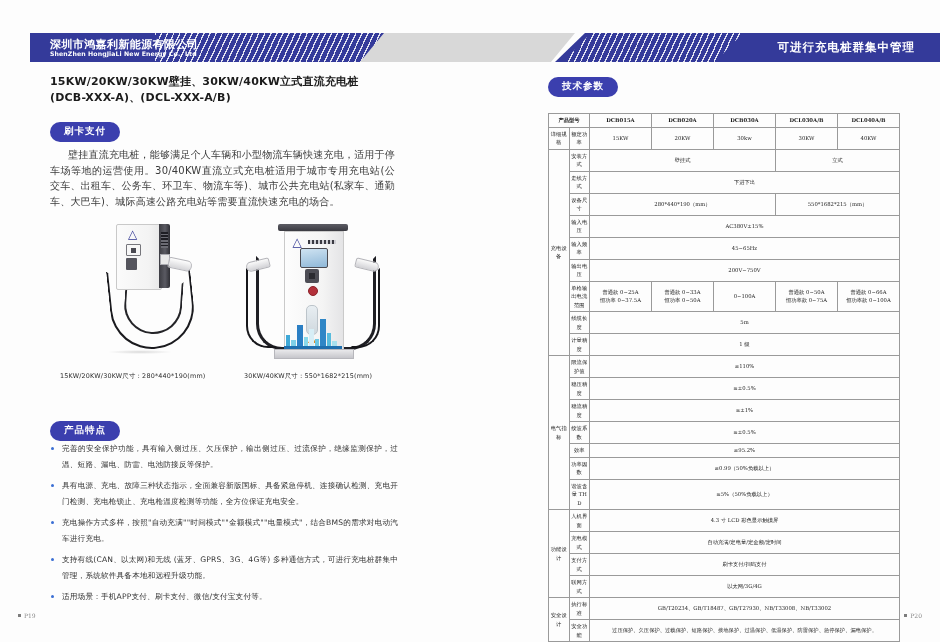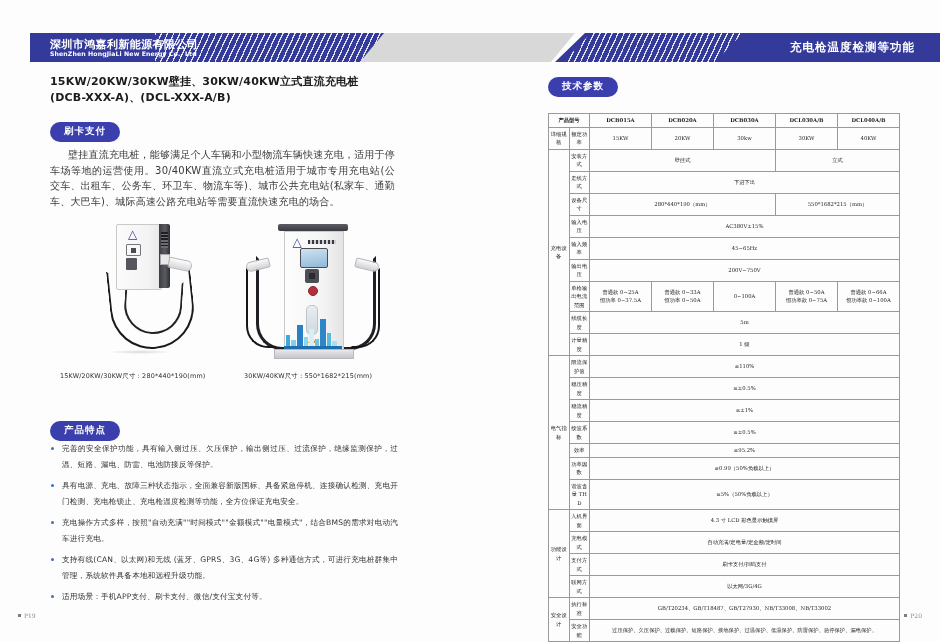--- a/index.html
+++ b/index.html
@@ -266,21 +266,21 @@
 <div class="page">
 
   <div class="header">
     <div class="hdr-left"></div>
     <div class="hdr-left-hatch"></div>
     <div class="hdr-gray"></div>
     <div class="hdr-right"></div>
     <div class="hdr-right-hatch"></div>
     <div class="company-cn">深圳市鸿嘉利新能源有限公司</div>
     <div class="company-en">ShenZhen HongJiaLi New Energy Co., Ltd</div>
-    <div class="hdr-title">充电枪温度检测等功能</div>
+    <div class="hdr-title">可进行充电桩群集中管理</div>
   </div>
 
   <div class="left-col">
     <div class="prod-title">
       <div>15KW/20KW/30KW壁挂、30KW/40KW立式直流充电桩</div>
       <div>(DCB-XXX-A)、(DCL-XXX-A/B)</div>
     </div>
     <div class="pill">刷卡支付</div>
     <div class="para">壁挂直流充电桩，能够满足个人车辆和小型物流车辆快速充电，适用于停车场等地的运营使用。30/40KW直流立式充电桩适用于城市专用充电站(公交车、出租车、公务车、环卫车、物流车等)、城市公共充电站(私家车、通勤车、大巴车)、城际高速公路充电站等需要直流快速充电的场合。</div>
   </div>

